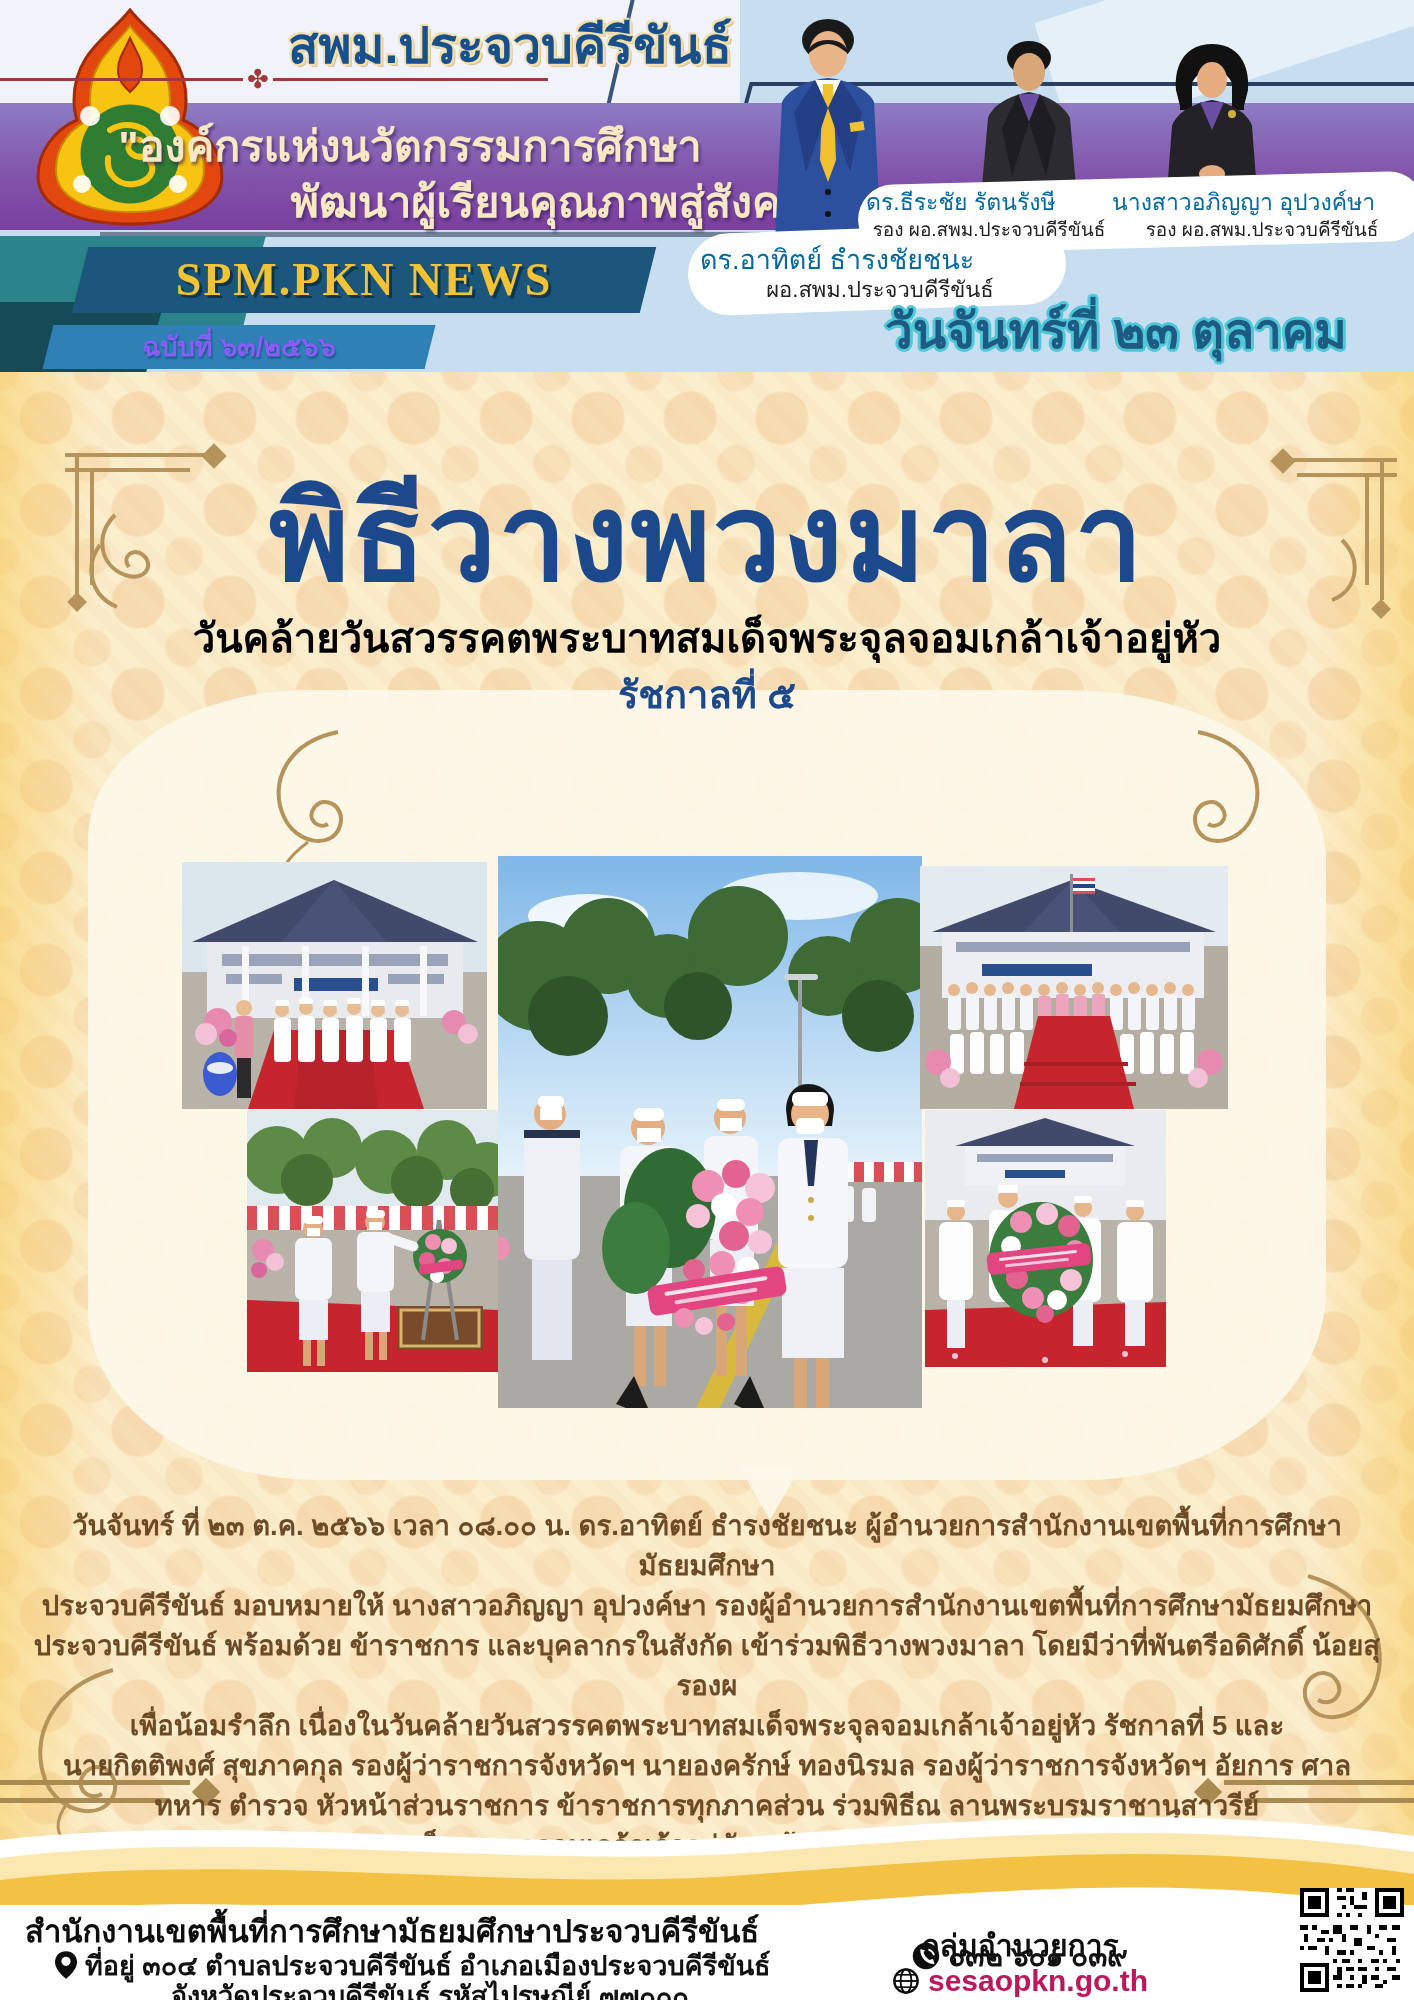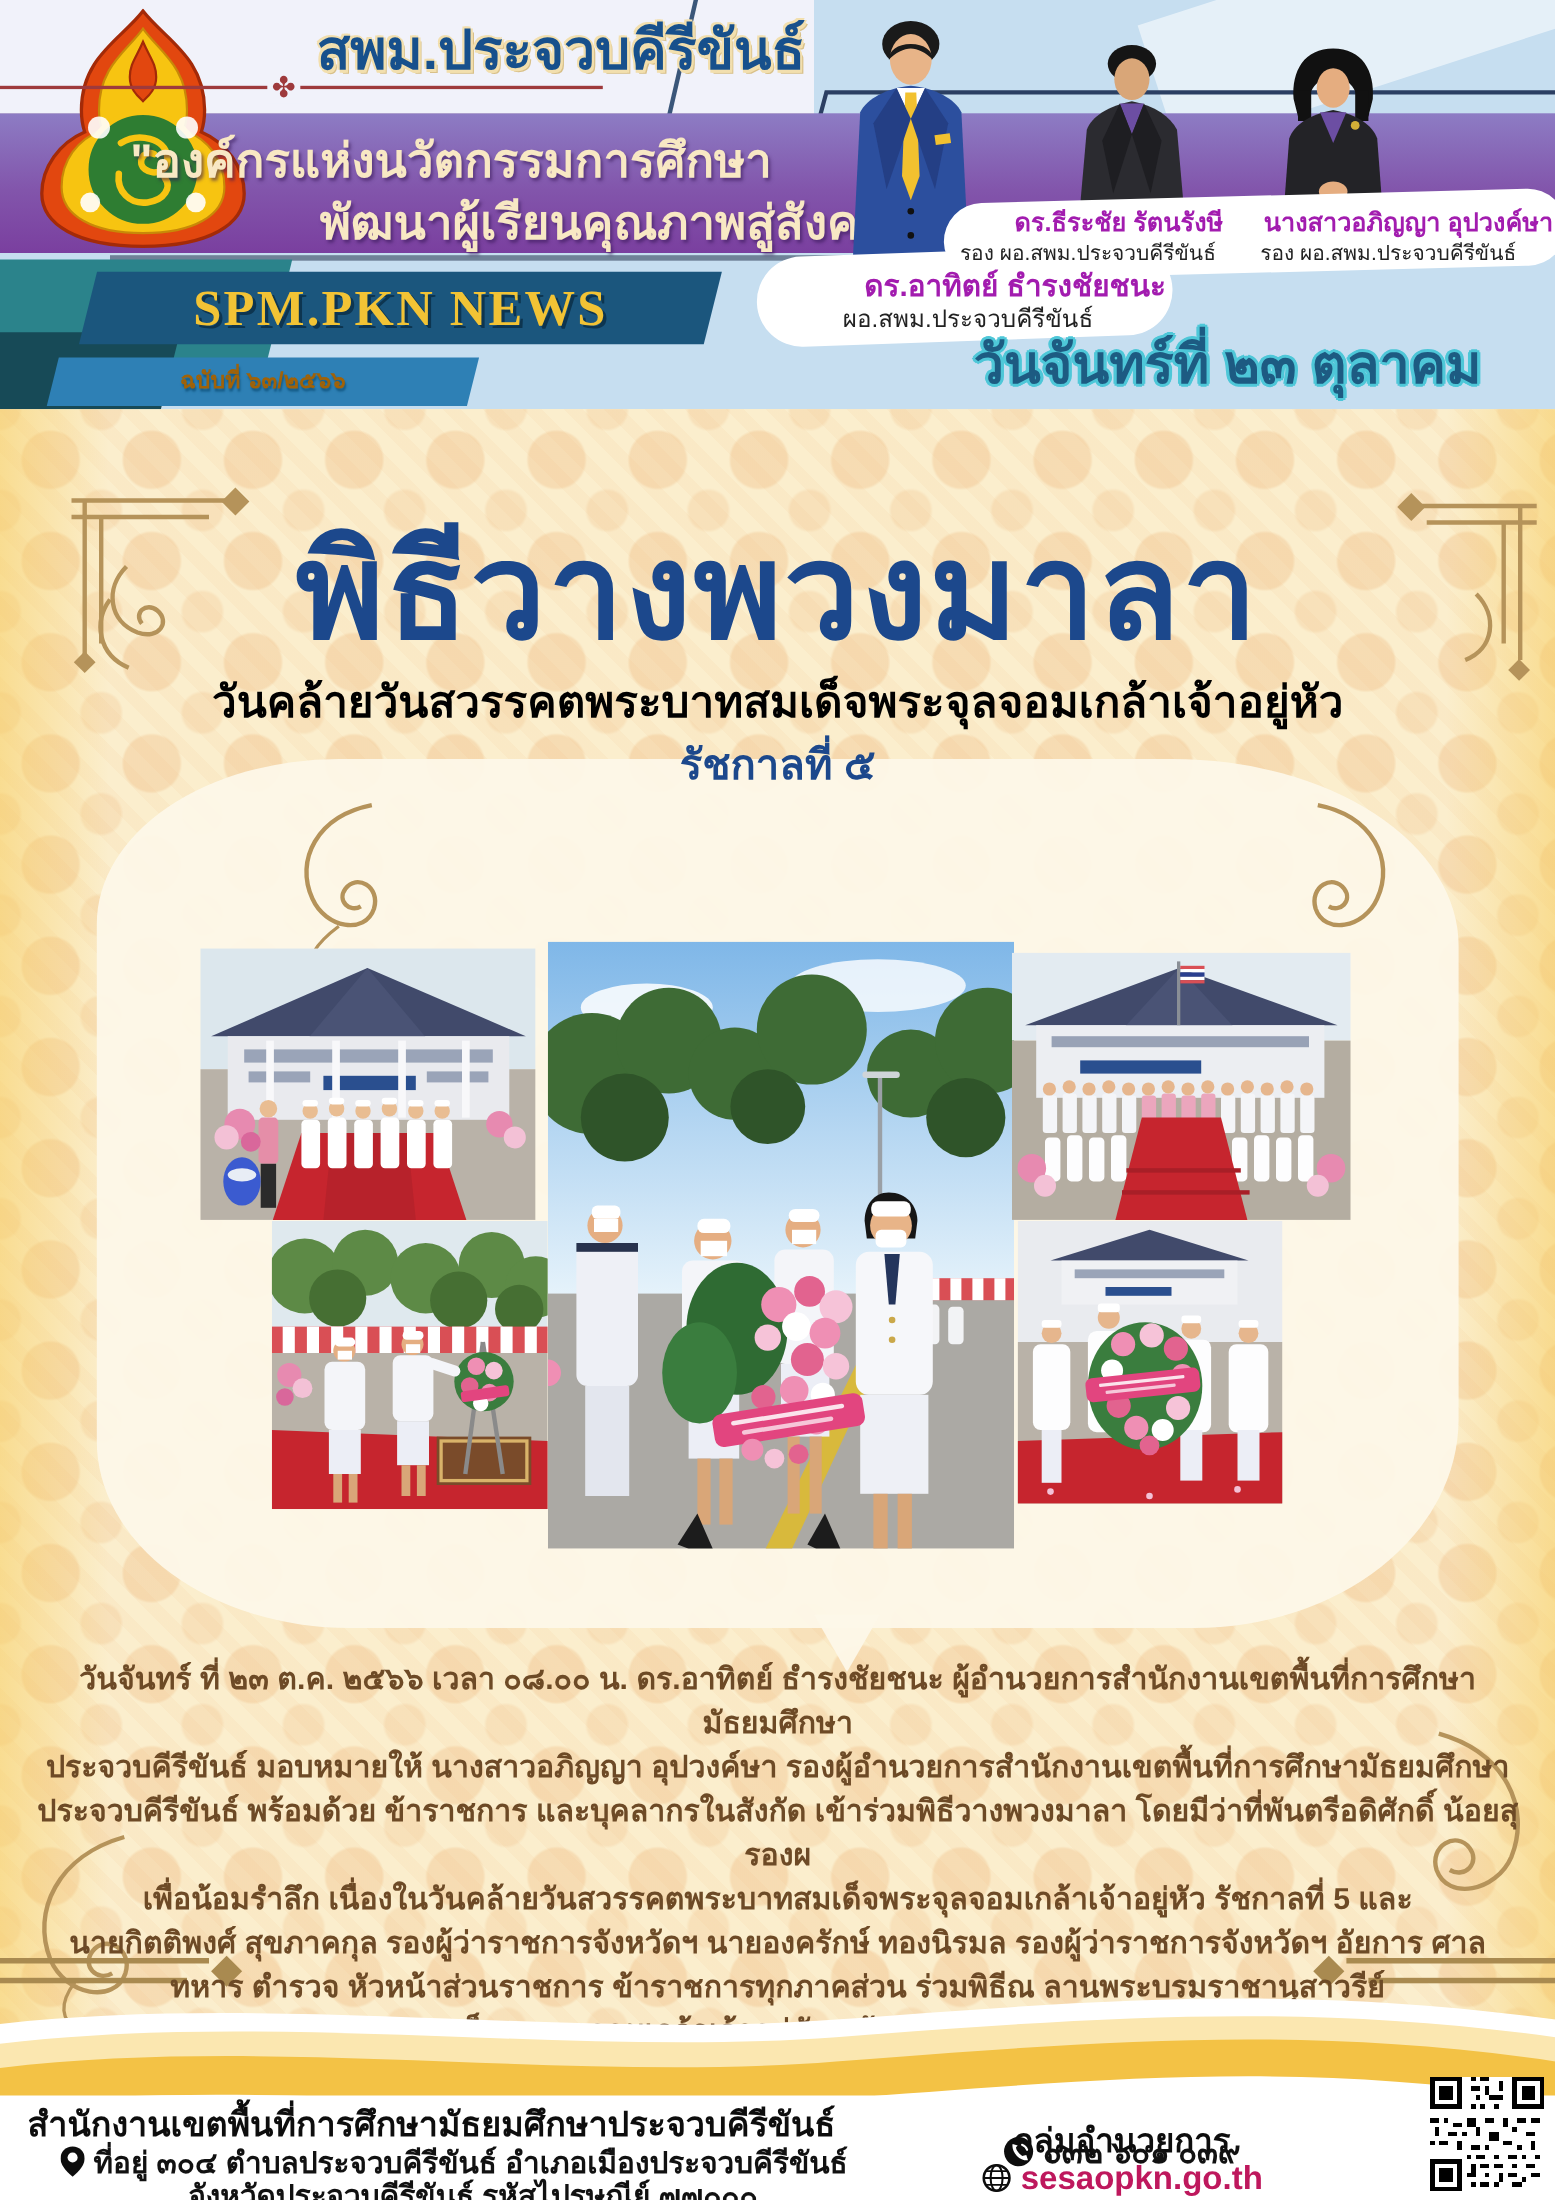--- a/index.html
+++ b/index.html
@@ -28,28 +28,28 @@
 
   .para-shape{transform:skewX(-14deg);}
   .teal-para{left:-45px;top:236px;width:295px;height:126px;background:#2b838b;}
   .dark-wedge{left:-40px;top:302px;width:195px;height:70px;background:#174a57;}
   .news-para{left:80px;top:247px;width:568px;height:66px;background:#1b567d;}
   .news-text{left:80px;top:247px;width:568px;height:66px;line-height:66px;text-align:center;
     font-family:"Liberation Serif","DejaVu Serif",serif;font-size:46px;font-weight:800;letter-spacing:2px;
     color:#f2c335;text-shadow:3px 3px 0 #0d3550;}
   .issue-para{left:48px;top:325px;width:382px;height:44px;background:#2e80b5;}
   .issue-text{left:48px;top:325px;width:382px;height:44px;line-height:44px;text-align:center;
-    font-size:21px;font-weight:700;color:#a16207;text-shadow:1px 2px 2px #145a86;}
+    font-size:27px;font-weight:700;color:#8b5cf6;text-shadow:1px 2px 2px #145a86;}
   .date-text{left:818px;top:292px;width:596px;text-align:center;font-size:49px;font-weight:800;color:#1d5b82;
     text-shadow:-3px 0 #4ec7d8,3px 0 #4ec7d8,0 -3px #4ec7d8,0 3px #4ec7d8,-2px -2px #4ec7d8,2px 2px #4ec7d8,2px -2px #4ec7d8,-2px 2px #4ec7d8;}
 
   .name-band{background:#fff;border-radius:40px;}
   .dir-blob{left:688px;top:228px;width:378px;height:82px;border-radius:46px;transform:rotate(-2deg);background:#fff;}
   .dep-band{left:858px;top:178px;width:566px;height:70px;transform:rotate(-1.5deg);}
-  .person-name{font-weight:700;color:#a21caf;text-align:right;}
+  .person-name{font-weight:400;color:#0369a1;text-align:left;}
   .person-title{color:#222;text-align:center;}
   .dir-name{left:700px;top:238px;width:360px;font-size:27px;}
   .dir-title{left:700px;top:272px;width:360px;font-size:22px;}
   .dep1-name{left:866px;top:184px;width:246px;font-size:23px;}
   .dep1-title{left:866px;top:214px;width:246px;font-size:19px;}
   .dep2-name{left:1112px;top:184px;width:300px;font-size:23px;}
   .dep2-title{left:1112px;top:214px;width:300px;font-size:19px;}
 
   
   .body-bg{left:0;top:372px;width:1414px;height:1510px;background-color:#fbeecd;

